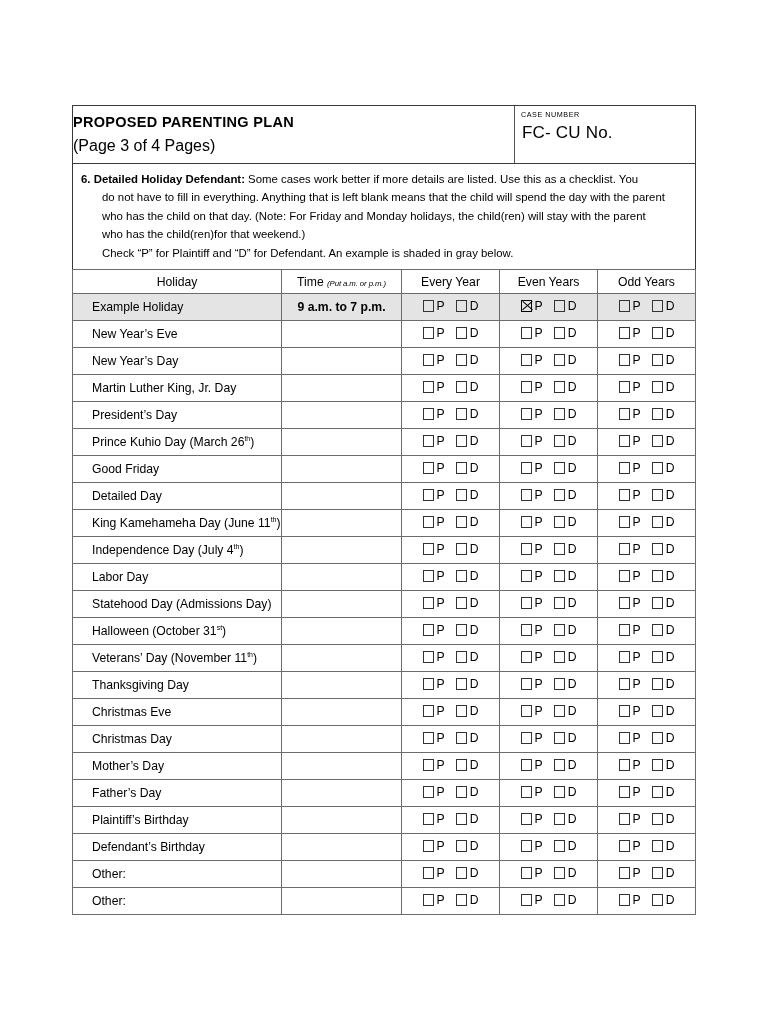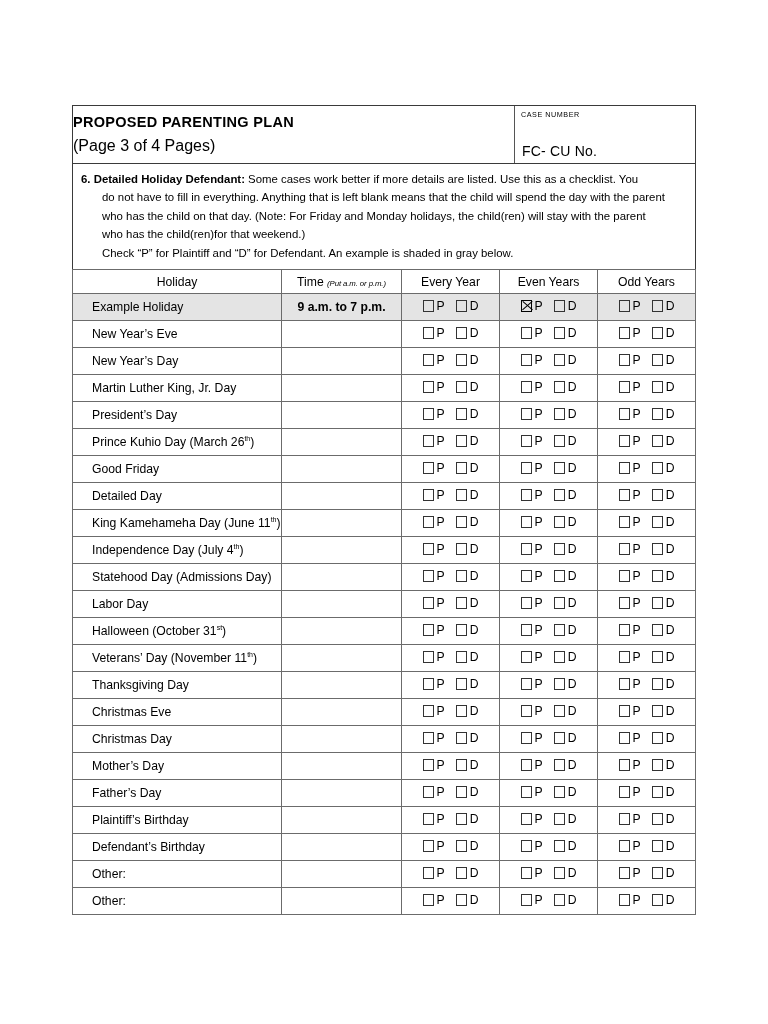--- a/index.html
+++ b/index.html
@@ -72,22 +72,22 @@
     padding: 4px 0 0 6px;
     position: relative;
   }
   .fh-case .cap {
     font-size: 7.2px;
     letter-spacing: 0.55px;
   }
   .fh-case .num {
     position: absolute;
     left: 7px;
-    bottom: 4px;
-    font-size: 14px;
+    bottom: 20px;
+    font-size: 17px;
     letter-spacing: 0.2px;
   }
 
   
   .instruct {
     border: 1.6px solid #3a3a3a;
     border-bottom: none;
     box-sizing: border-box;
     padding: 6px 10px 7px 8px;
   }
@@ -475,46 +475,46 @@
             </span></td>
           <td class="chk"><span class="pair">
               <span class="box"></span>
               <span class="lbl">P</span>
             </span><span class="pair">
               <span class="box"></span>
               <span class="lbl">D</span>
             </span></td>
         </tr>
         <tr>
+          <td class="name"><span>Labor Day</span></td>
+          <td class="time"></td>
+          <td class="chk"><span class="pair">
+              <span class="box"></span>
+              <span class="lbl">P</span>
+            </span><span class="pair">
+              <span class="box"></span>
+              <span class="lbl">D</span>
+            </span></td>
+          <td class="chk"><span class="pair">
+              <span class="box"></span>
+              <span class="lbl">P</span>
+            </span><span class="pair">
+              <span class="box"></span>
+              <span class="lbl">D</span>
+            </span></td>
+          <td class="chk"><span class="pair">
+              <span class="box"></span>
+              <span class="lbl">P</span>
+            </span><span class="pair">
+              <span class="box"></span>
+              <span class="lbl">D</span>
+            </span></td>
+        </tr>
+        <tr>
           <td class="name"><span>Statehood Day (Admissions Day)</span></td>
-          <td class="time"></td>
-          <td class="chk"><span class="pair">
-              <span class="box"></span>
-              <span class="lbl">P</span>
-            </span><span class="pair">
-              <span class="box"></span>
-              <span class="lbl">D</span>
-            </span></td>
-          <td class="chk"><span class="pair">
-              <span class="box"></span>
-              <span class="lbl">P</span>
-            </span><span class="pair">
-              <span class="box"></span>
-              <span class="lbl">D</span>
-            </span></td>
-          <td class="chk"><span class="pair">
-              <span class="box"></span>
-              <span class="lbl">P</span>
-            </span><span class="pair">
-              <span class="box"></span>
-              <span class="lbl">D</span>
-            </span></td>
-        </tr>
-        <tr>
-          <td class="name"><span>Labor Day</span></td>
           <td class="time"></td>
           <td class="chk"><span class="pair">
               <span class="box"></span>
               <span class="lbl">P</span>
             </span><span class="pair">
               <span class="box"></span>
               <span class="lbl">D</span>
             </span></td>
           <td class="chk"><span class="pair">
               <span class="box"></span>

